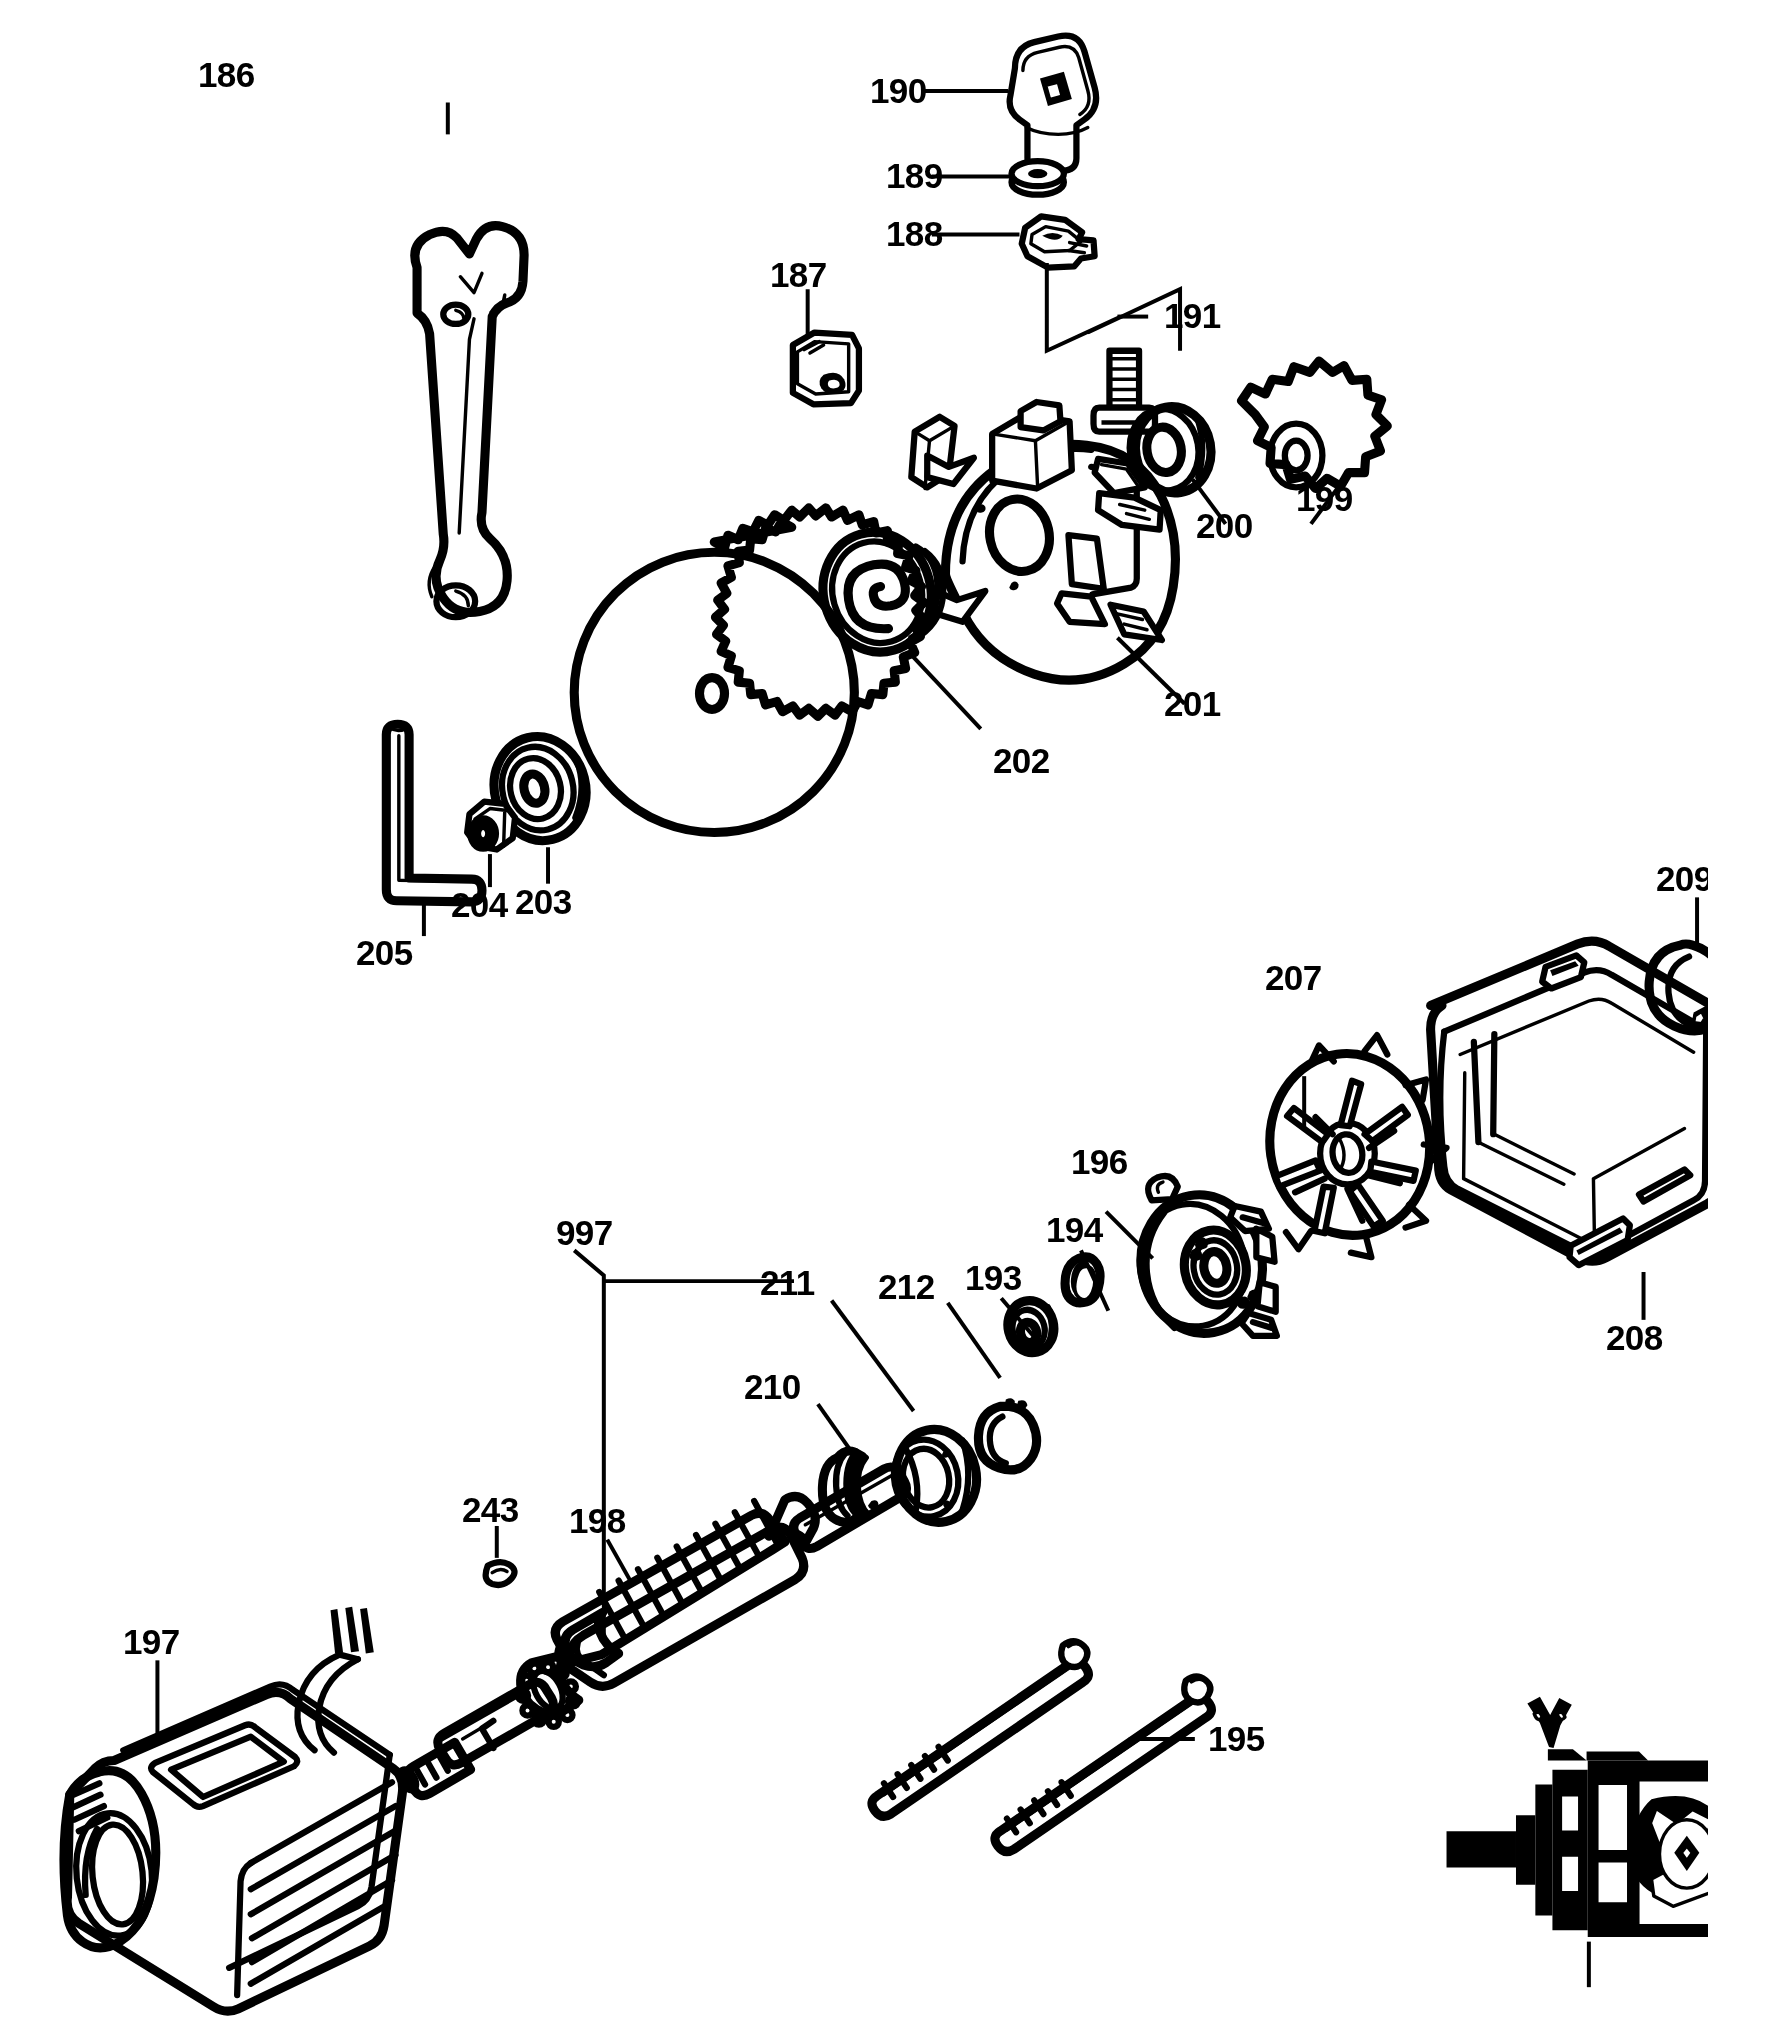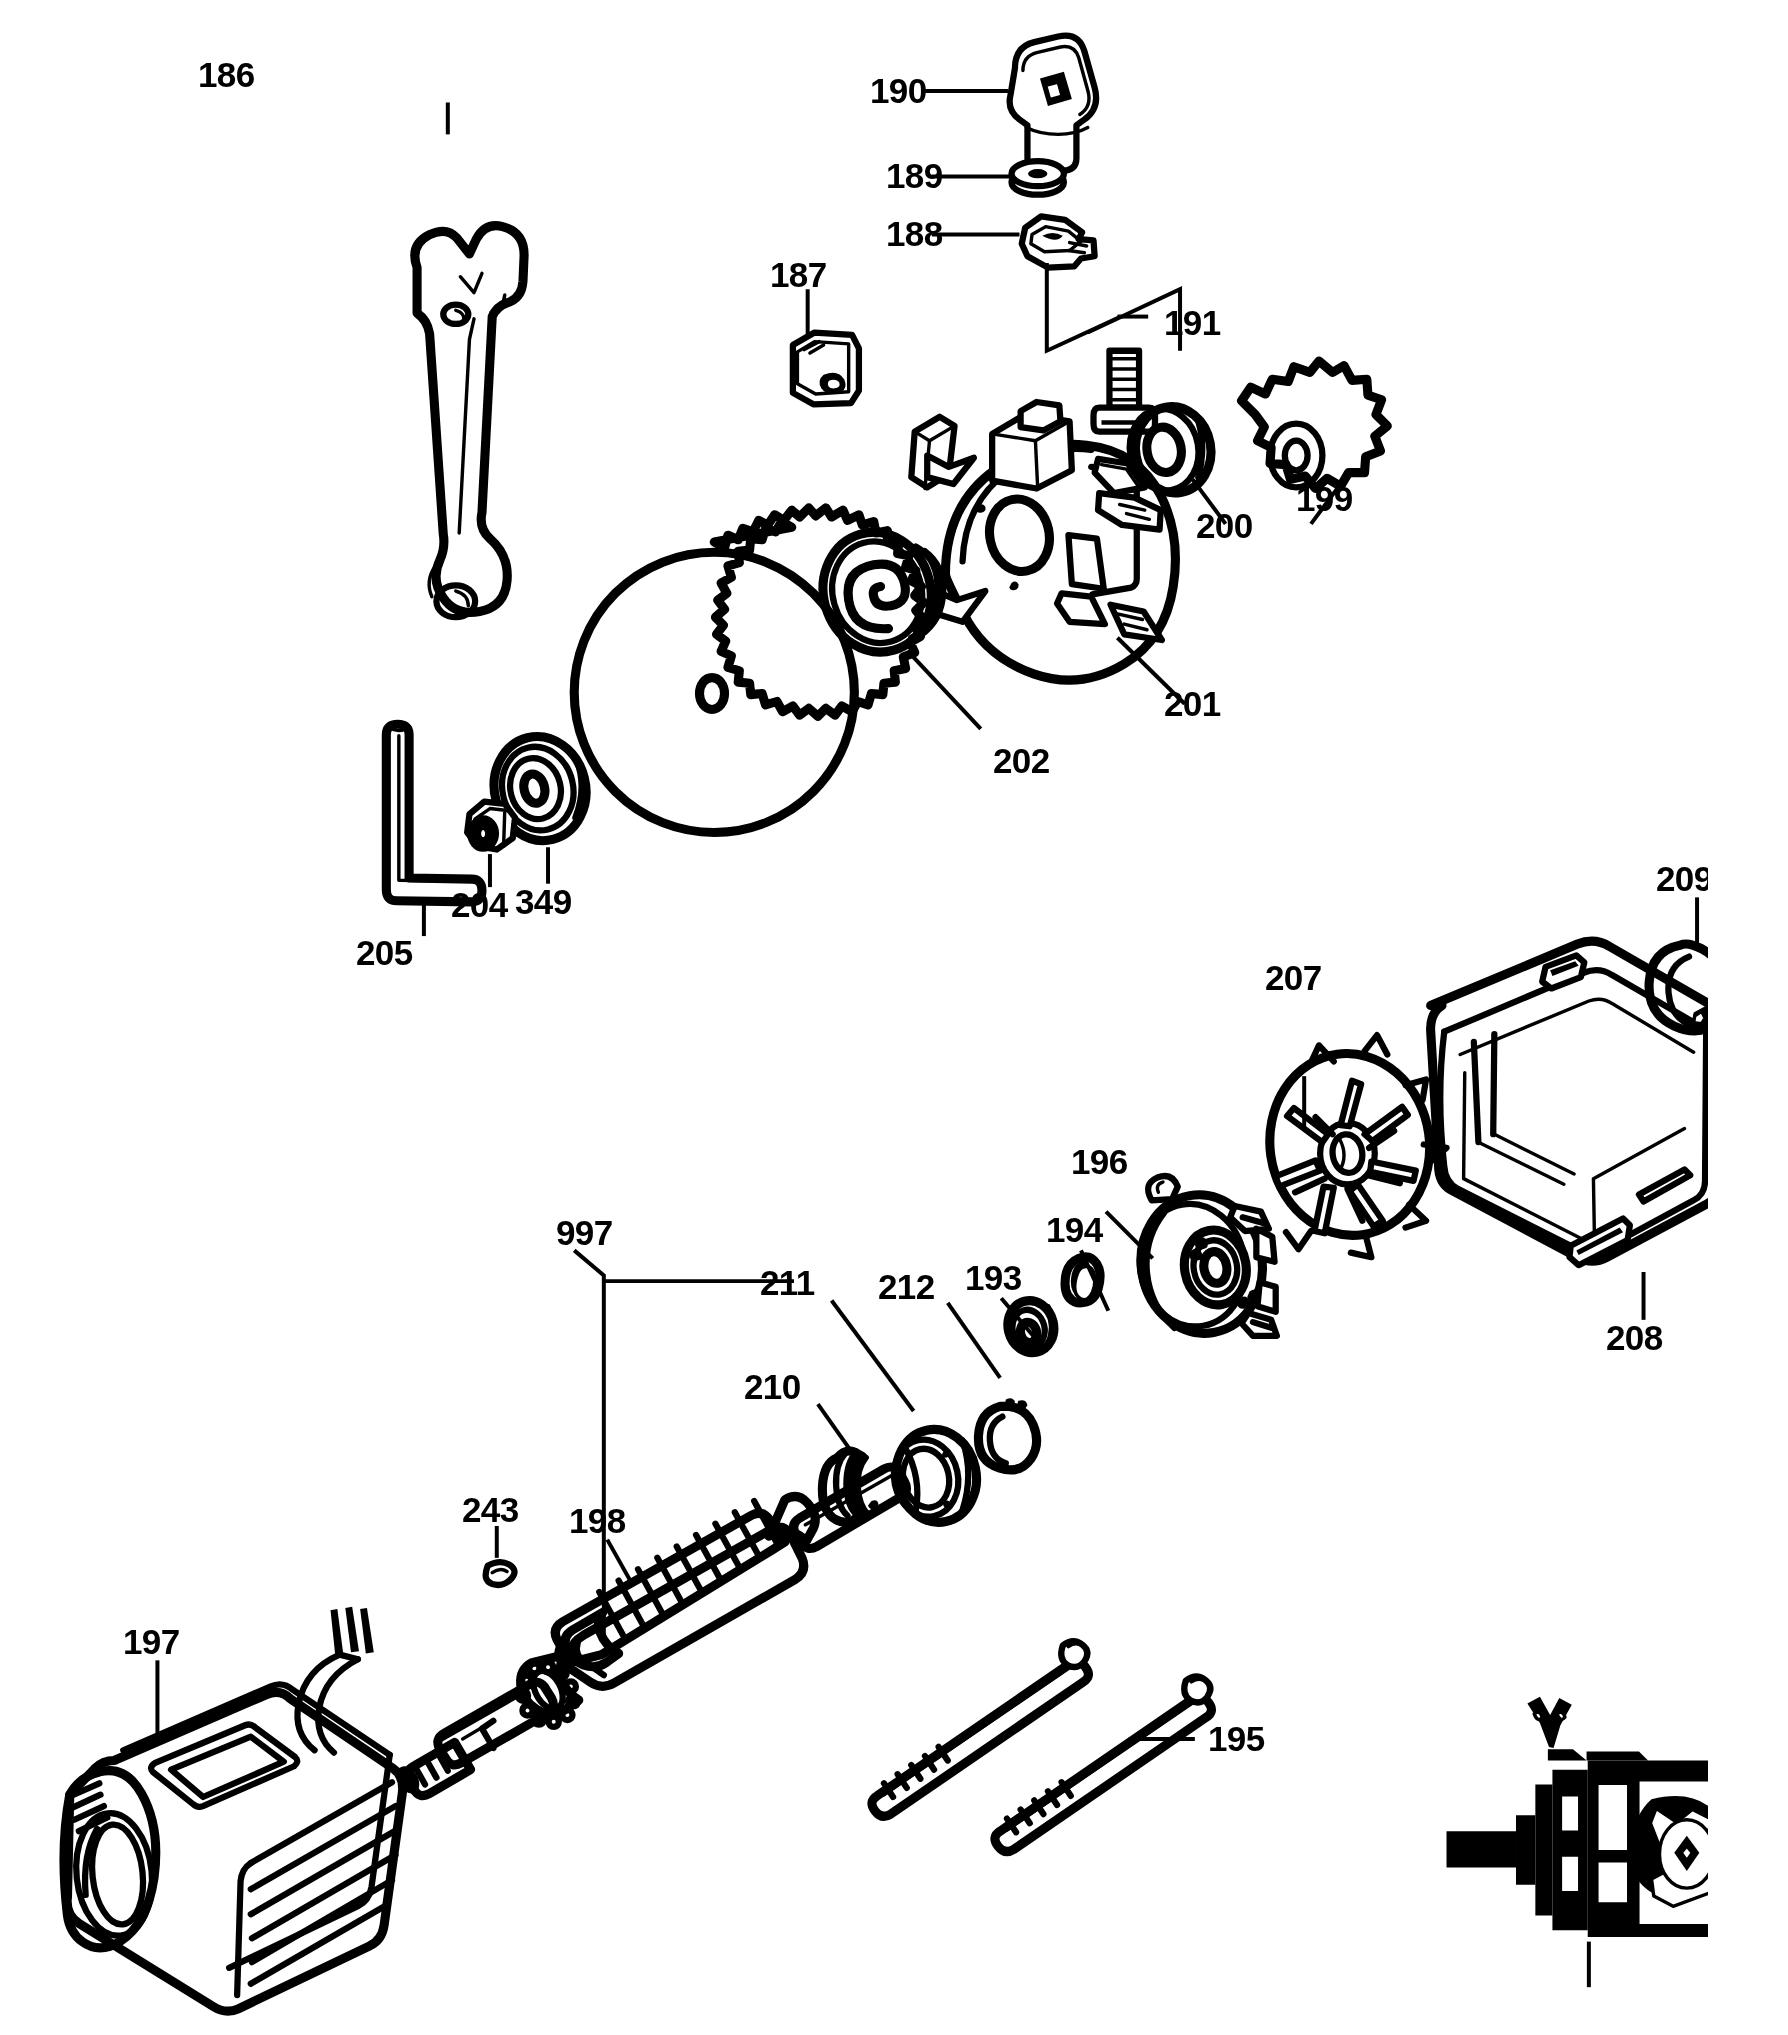--- a/index.html
+++ b/index.html
@@ -463,33 +463,33 @@
 
       <path d="M1008 2196 L1060 2240 L1060 2876 M1060 2250 L1394 2250"></path>
     </g>
   </svg>
 
   <div class="lbl" style="left:198px;  top:57px;">186</div>
   <div class="lbl" style="left:770px; top:257px;">187</div>
   <div class="lbl" style="left:886px; top:216px;">188</div>
   <div class="lbl" style="left:886px; top:158px;">189</div>
   <div class="lbl" style="left:870px; top:73px;">190</div>
-  <div class="lbl" style="left:1164px; top:298px;margin-top:7px;">191</div>
+  <div class="lbl" style="left:1164px; top:298px;">191</div>
   <div class="lbl" style="left:462px;  top:1492px;">243</div>
   <div class="lbl" style="left:965px; top:1260px;">193</div>
   <div class="lbl" style="left:1046px; top:1212px;">194</div>
   <div class="lbl" style="left:1071px; top:1144px;">196</div>
   <div class="lbl" style="left:1208px; top:1721px;">195</div>
   <div class="lbl" style="left:123px;  top:1624px;">197</div>
   <div class="lbl" style="left:569px; top:1503px;">198</div>
   <div class="lbl" style="left:1296px; top:481px;">199</div>
   <div class="lbl" style="left:1196px; top:508px;">200</div>
   <div class="lbl" style="left:1164px; top:686px;">201</div>
   <div class="lbl" style="left:993px; top:743px;">202</div>
-  <div class="lbl" style="left:515px;  top:884px;">349</div>
+  <div class="lbl" style="left:515px;  top:884px;">203</div>
   <div class="lbl" style="left:451px;  top:887px;">204</div>
   <div class="lbl" style="left:356px;  top:935px;">205</div>
   <div class="lbl" style="left:1544px; top:1986px;margin-top:48px;">206</div>
   <div class="lbl" style="left:1265px; top:960px;text-align:right;">207</div>
   <div class="lbl" style="left:1606px; top:1320px;">208</div>
   <div class="lbl" style="left:1656px; top:861px;">209</div>
   <div class="lbl" style="left:744px; top:1369px;">210</div>
   <div class="lbl" style="left:760px; top:1265px;">211</div>
   <div class="lbl" style="left:878px; top:1269px;">212</div>
   <div class="lbl" style="left:556px;  top:1215px;">997</div>

